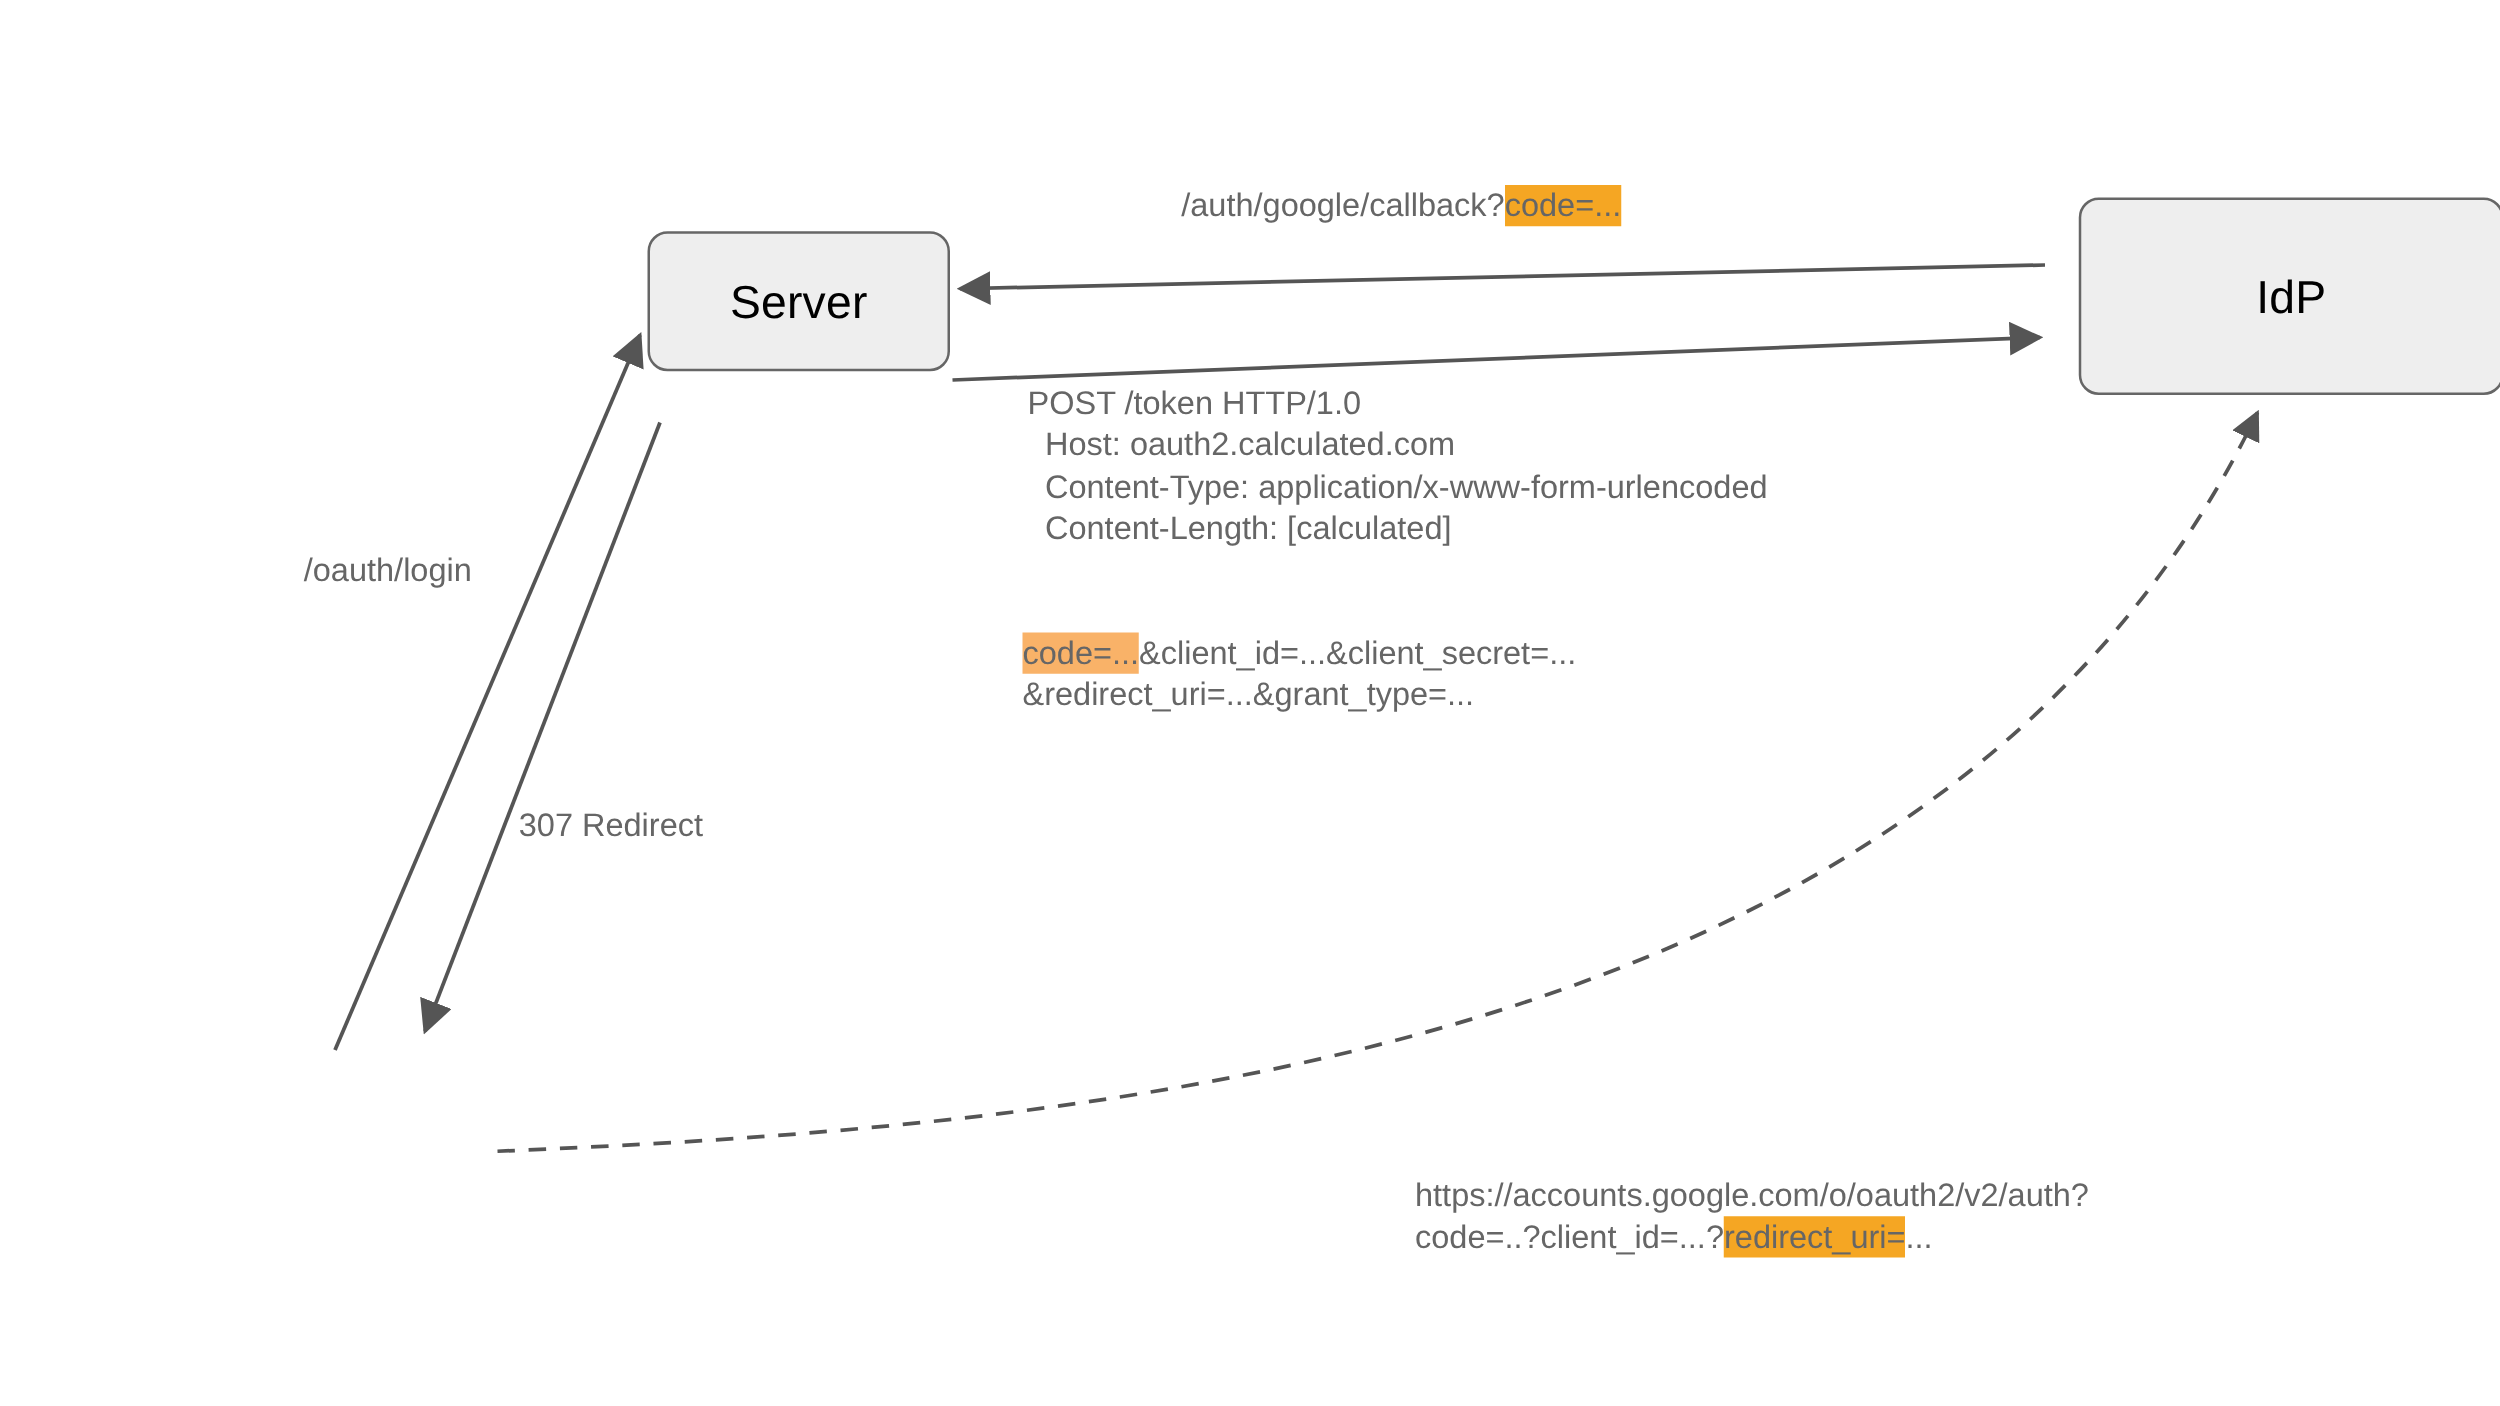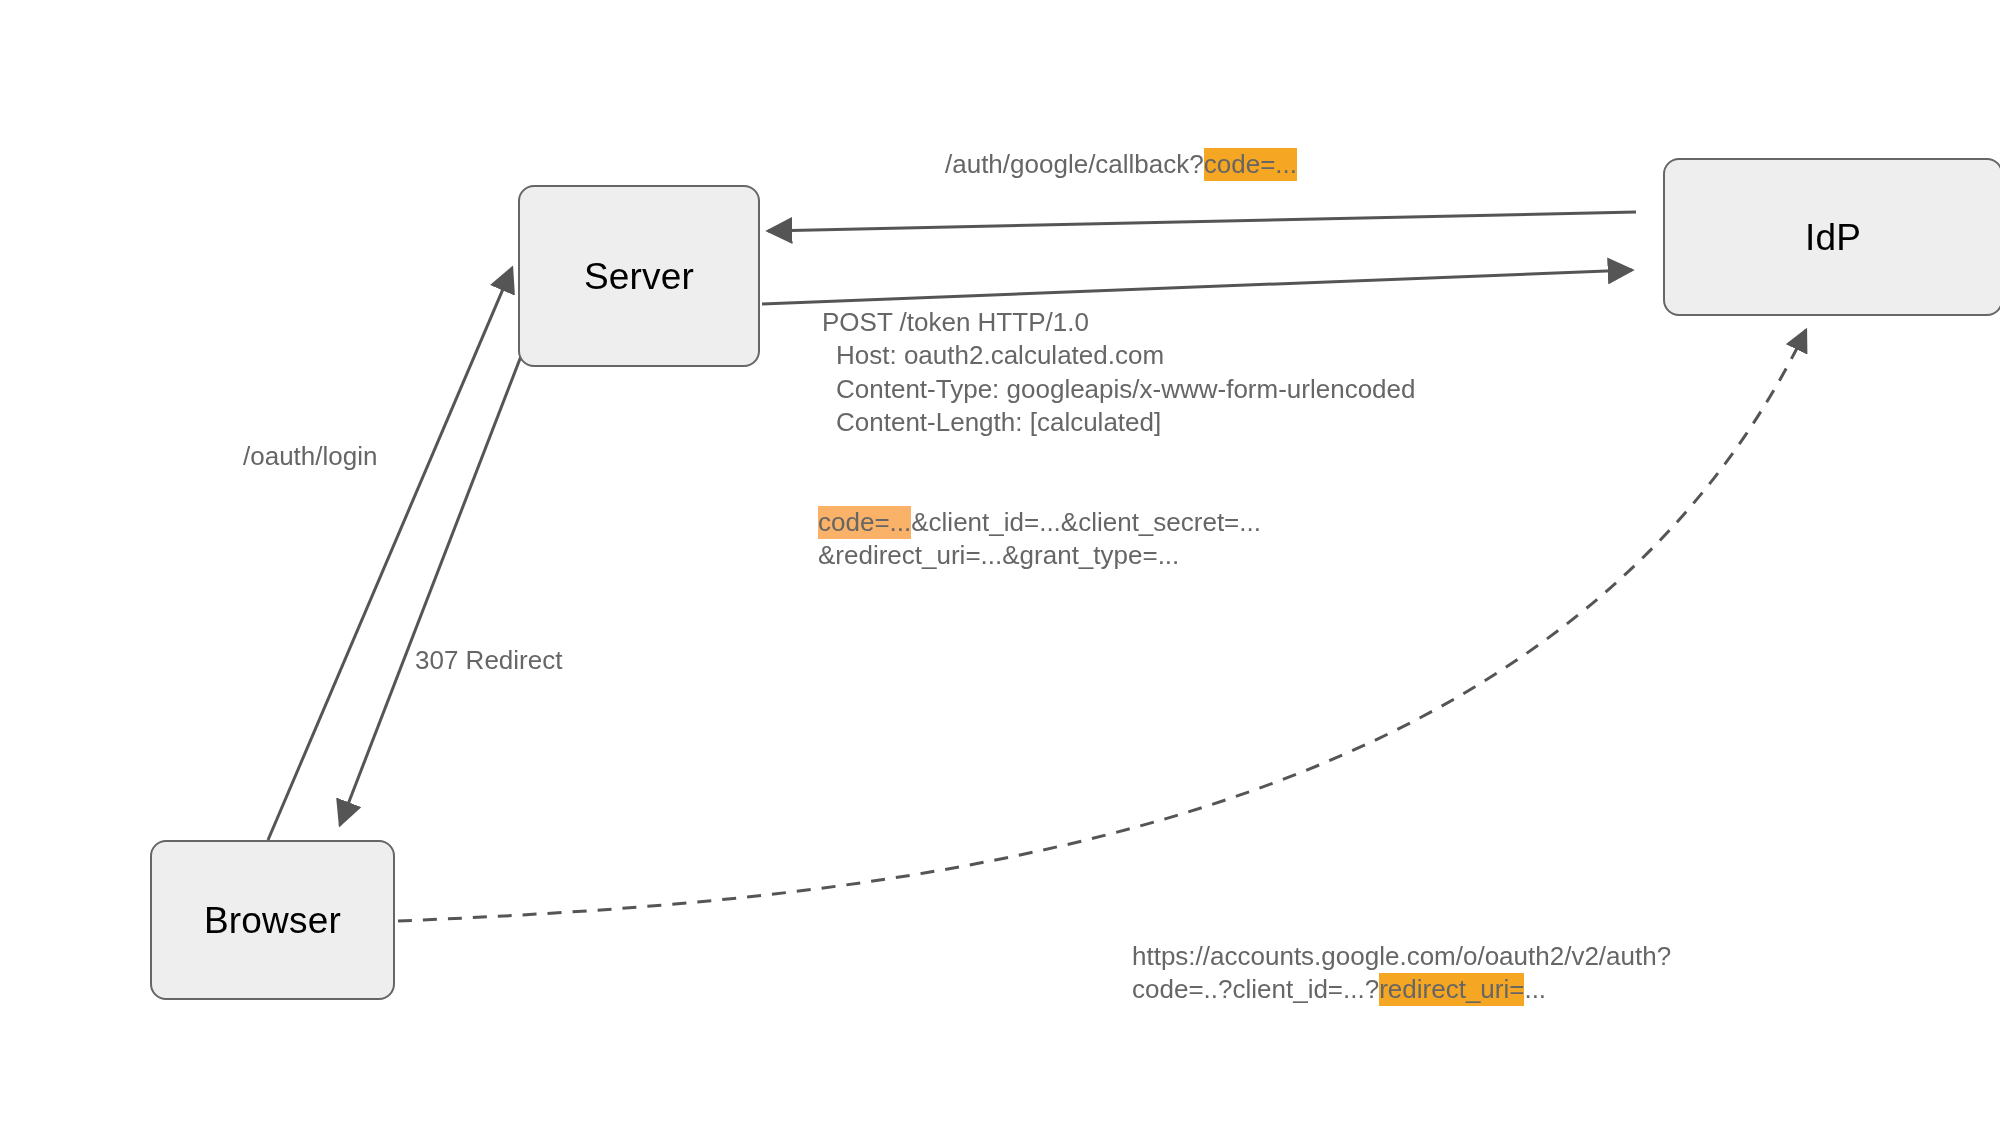--- a/index.html
+++ b/index.html
@@ -90,37 +90,34 @@
 
     <line x1="528" y1="338" x2="340" y2="825" stroke="#555555" stroke-width="3" fill="none" marker-end="url(#arrowSolid)"></line>
 
     <line x1="1636" y1="212" x2="768" y2="231" stroke="#555555" stroke-width="3" fill="none" marker-end="url(#arrowSolid)"></line>
 
     <line x1="762" y1="304" x2="1632" y2="270" stroke="#555555" stroke-width="3" fill="none" marker-end="url(#arrowSolid)"></line>
 
     <path d="M 398 921 C 900 900 1560 840 1806 330" stroke="#555555" stroke-width="3" fill="none" stroke-dasharray="14 11" marker-end="url(#arrowDash)"></path>
   </svg>
 
-  <div class="node" style="left:518px; top:185px; width:242px; height:182px;">
+  <div class="node" style="left:518px; top:185px; width:242px; height:112px;">
     <span class="node-label">Server</span>
   </div>
 
   <div class="node" style="left:1638px; top:158px; width:340px; height:158px;margin-left:25px;">
     <span class="node-label">IdP</span>
   </div>
 
-  <div class="node" style="left:150px; top:840px; width:245px; height:160px;">
-    <span class="node-label">Browser</span>
-  </div>
 
   <div class="edge-label lbl-oauth-login">/oauth/login</div>
 
   <div class="edge-label lbl-307">307 Redirect</div>
 
   <div class="edge-label lbl-callback"><span>/auth/google/callback?</span><span class="hl-solid">code=...</span></div>
 
-  <div class="edge-label lbl-post"><span>POST /token HTTP/1.0</span><br><span class="indent">Host: oauth2.calculated.com</span><br><span class="indent">Content-Type: googleapis/x-www-form-urlencoded</span><br><span class="indent">Content-Length: [calculated]</span></div>
+  <div class="edge-label lbl-post"><span>POST /token HTTP/1.0</span><br><span class="indent">Host: oauth2.calculated.com</span><br><span class="indent">Content-Type: application/x-www-form-urlencoded</span><br><span class="indent">Content-Length: [calculated]</span></div>
 
   <div class="edge-label lbl-body"><span class="hl-soft">code=...</span><span>&amp;client_id=...&amp;client_secret=...</span><br><span>&amp;redirect_uri=...&amp;grant_type=...</span></div>
 
   <div class="edge-label lbl-idp-url"><span>https://accounts.google.com/o/oauth2/v2/auth?</span><br><span>code=..?client_id=...?</span><span class="hl-solid">redirect_uri=</span><span>...</span></div>
 
 </div>
 
 </body></html>

